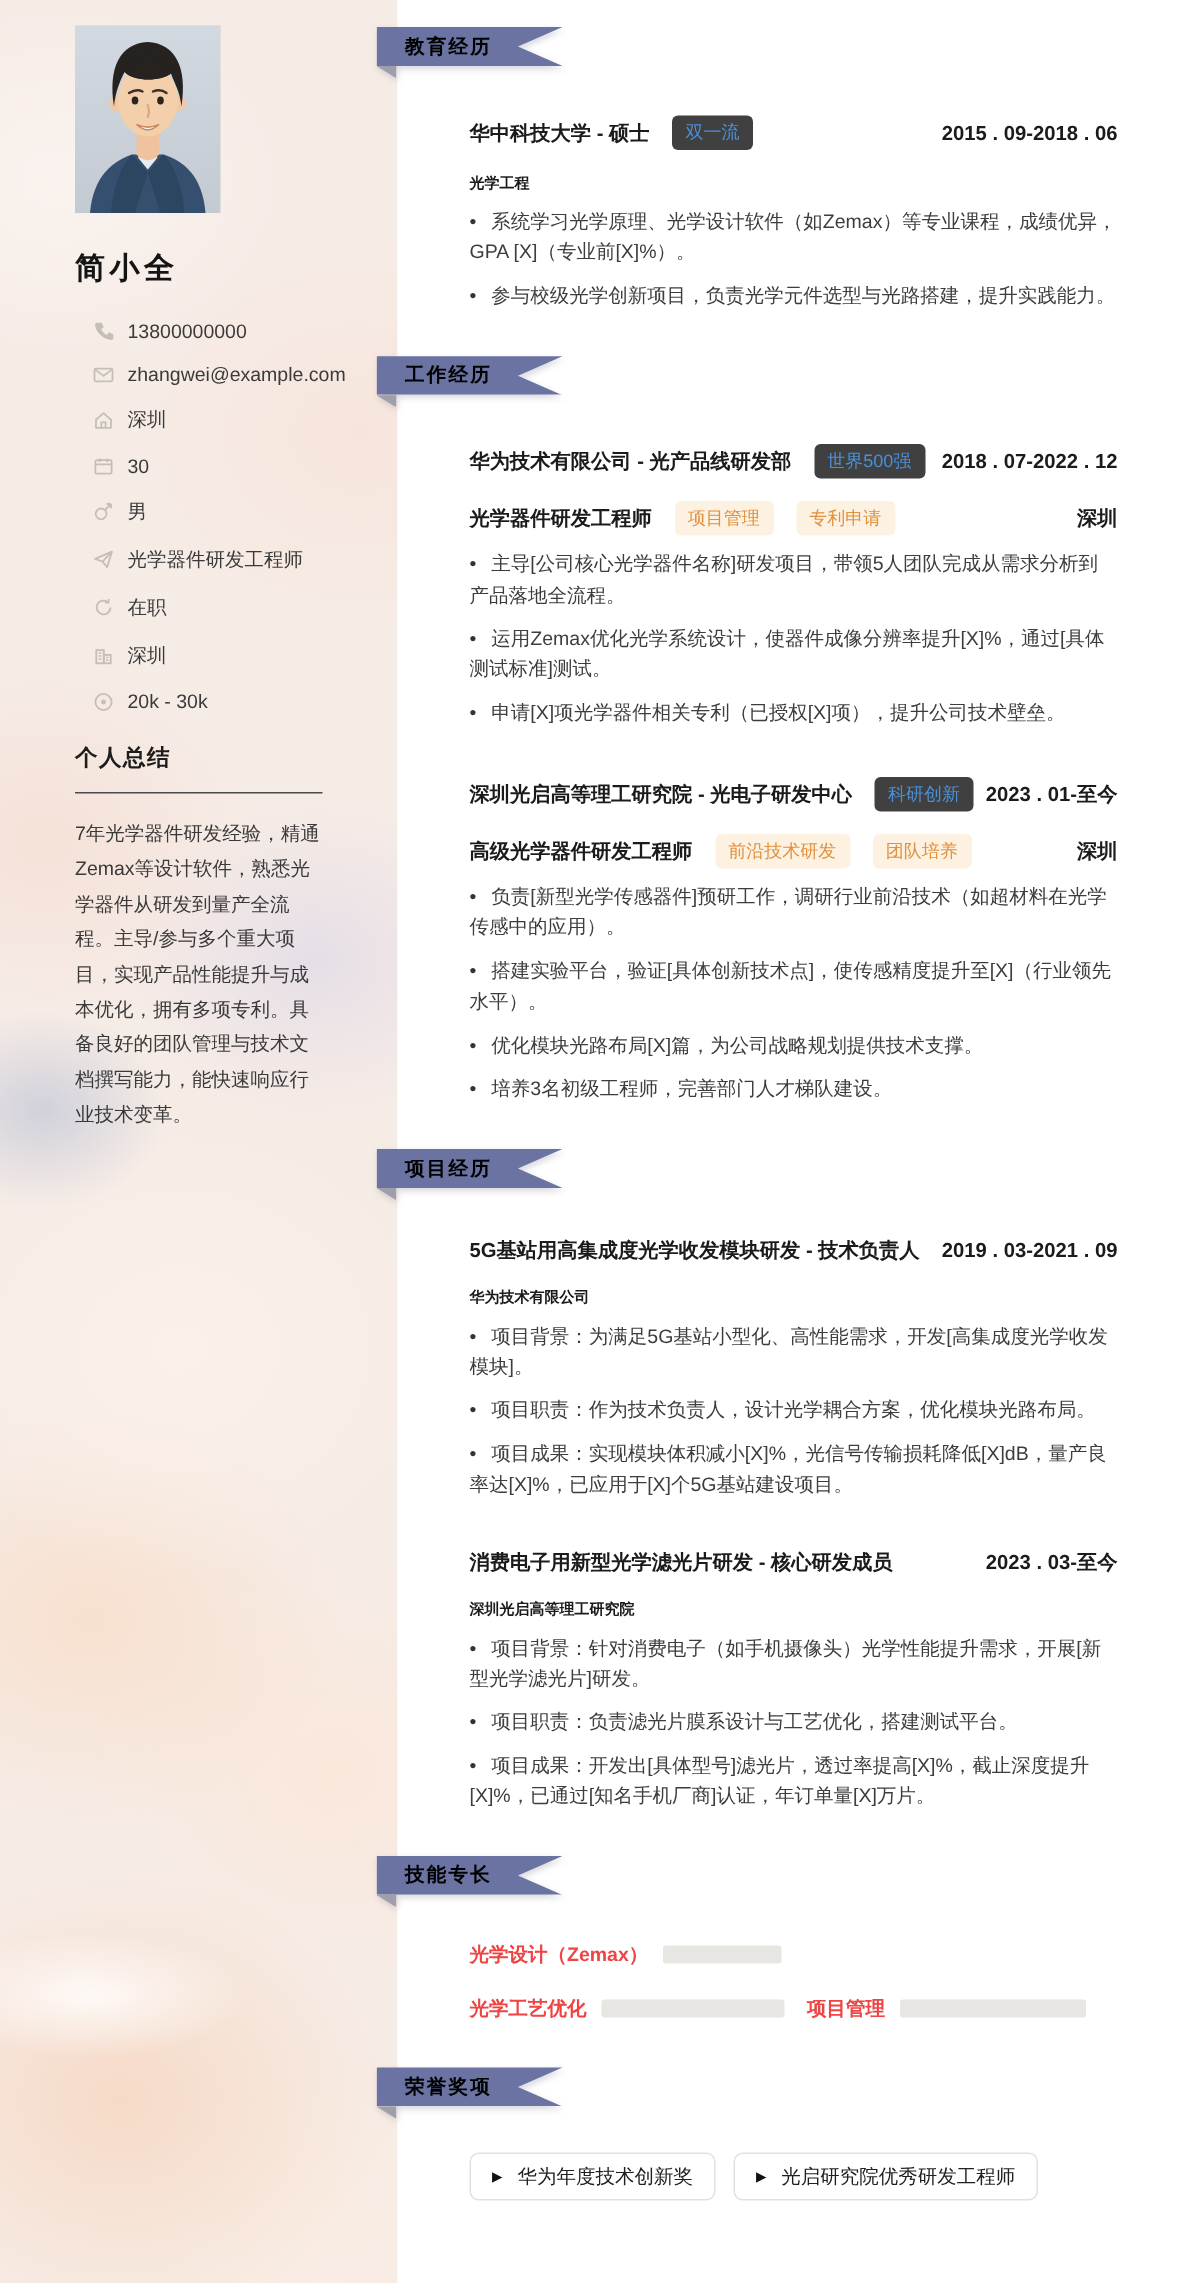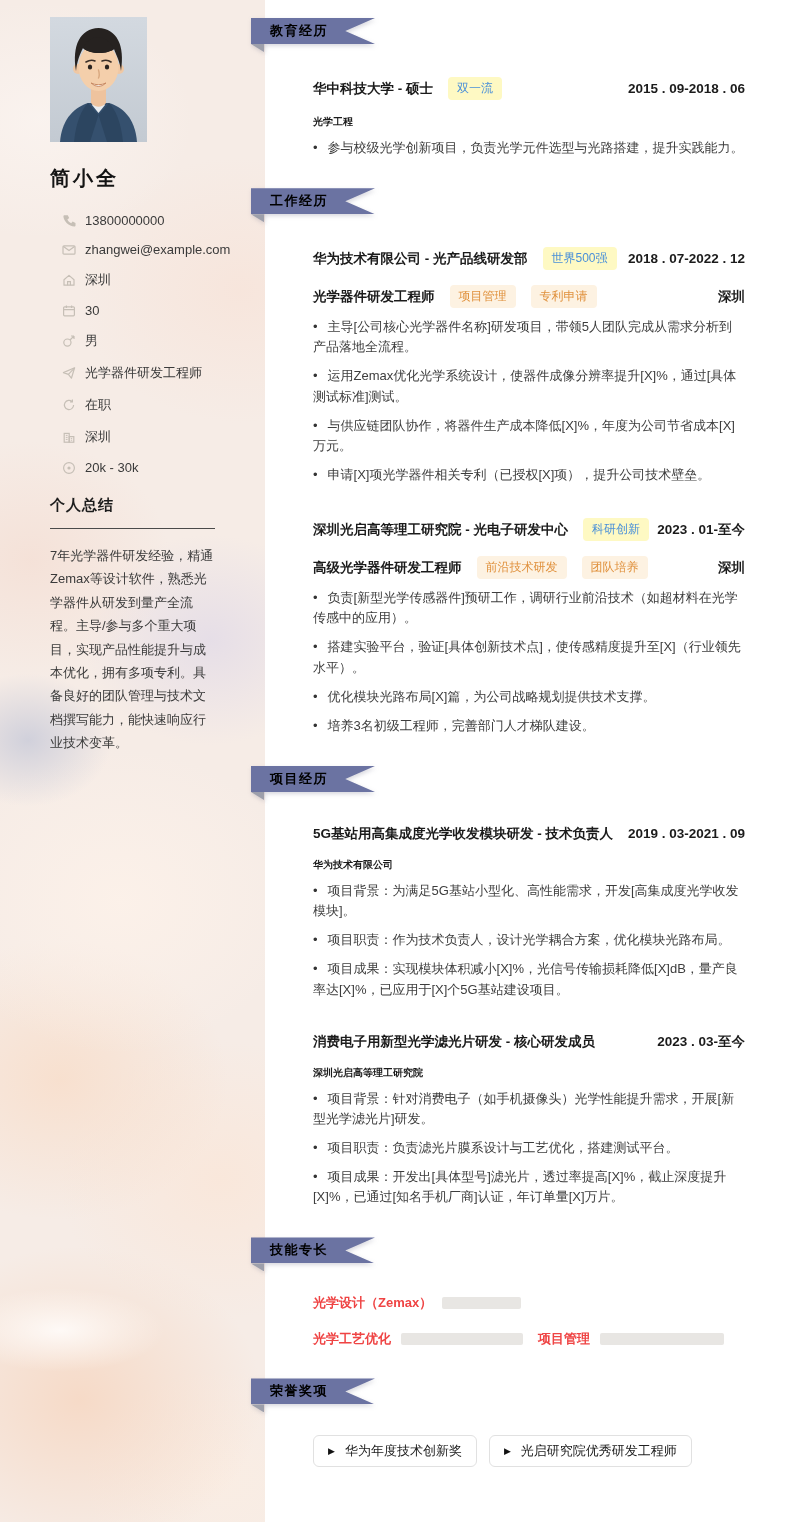--- a/index.html
+++ b/index.html
@@ -49,21 +49,21 @@
     width:124px; height:26px; line-height:26px; padding-left:19px;
     background:#6b73a2; color:#000000; font-size:13px; font-weight:700; letter-spacing:1.5px;
     clip-path:polygon(0 0, 100% 0, 76% 50%, 100% 100%, 0 100%);
   }
   .ribbon-fold { position:absolute; top:26px; left:0; width:13px; height:8px; background:#9d9fab; clip-path:polygon(0 0, 100% 0, 100% 100%); }
 
   .erow { display:flex; align-items:center; margin-top:33px;text-align:center; }
   .erow2 { display:flex; align-items:center; margin-top:15px; }
   .etitle { font-weight:700; font-size:13.5px; color:#1b1b1b; }
   .badge { margin-left:15px; font-size:12px; padding:3px 9px; border-radius:4px; white-space:nowrap; }
-  .b-blue { background:#fef9c3; color:#4a90d9; }
+  .b-blue { background:#404040; color:#4a90d9; }
   .b-orange { background:#fdf2e2; color:#e0913d; }
   .spacer { flex:1; }
   .dates { font-weight:700; font-size:13.5px; color:#1b1b1b; white-space:nowrap; }
   .loc { font-weight:700; font-size:13.5px; color:#1b1b1b; }
   .subline { font-weight:700; font-size:10px; color:#1b1b1b; margin-top:15px; }
 
   .bullets { margin-top:5px; }
   .bullet { margin-top:9px; font-size:13px; line-height:1.55; color:#3d3d3d; }
   .bullet::before { content:"•"; margin-right:10px; color:#333; }
 
@@ -221,20 +221,21 @@
     </div>
     <section>
       <div class="erow">
         <span class="etitle">华中科技大学 - 硕士</span>
         <span class="badge b-blue">双一流</span>
         <span class="spacer"></span>
         <span class="dates">2015 . 09-2018 . 06</span>
       </div>
       <div class="subline">光学工程</div>
       <div class="bullets">
+        <div class="bullet">系统学习光学原理、光学设计软件（如Zemax）等专业课程，成绩优异，GPA [X]（专业前[X]%）。</div>
         <div class="bullet">参与校级光学创新项目，负责光学元件选型与光路搭建，提升实践能力。</div>
       </div>
     </section>
 
     <div class="ribbon-wrap">
       <div class="ribbon">工作经历</div>
       <div class="ribbon-fold"></div>
     </div>
     <section>
 
@@ -248,21 +249,20 @@
         <div class="erow2">
           <span class="etitle">光学器件研发工程师</span>
           <span class="badge b-orange">项目管理</span>
           <span class="badge b-orange">专利申请</span>
           <span class="spacer"></span>
           <span class="loc">深圳</span>
         </div>
         <div class="bullets">
           <div class="bullet">主导[公司核心光学器件名称]研发项目，带领5人团队完成从需求分析到产品落地全流程。</div>
           <div class="bullet">运用Zemax优化光学系统设计，使器件成像分辨率提升[X]%，通过[具体测试标准]测试。</div>
-          <div class="bullet">与供应链团队协作，将器件生产成本降低[X]%，年度为公司节省成本[X]万元。</div>
           <div class="bullet">申请[X]项光学器件相关专利（已授权[X]项），提升公司技术壁垒。</div>
         </div>
       </div>
 
       <div>
         <div class="erow">
           <span class="etitle">深圳光启高等理工研究院 - 光电子研发中心</span>
           <span class="badge b-blue">科研创新</span>
           <span class="spacer"></span>
           <span class="dates">2023 . 01-至今</span>

